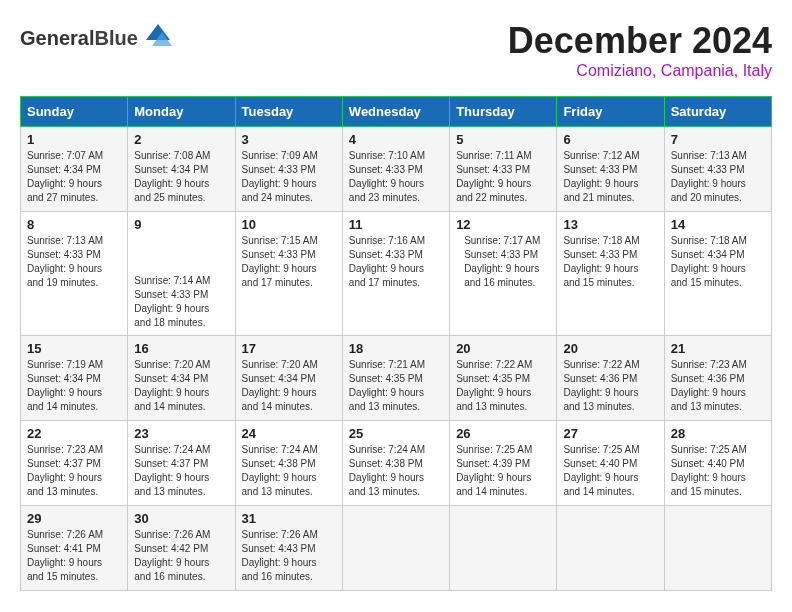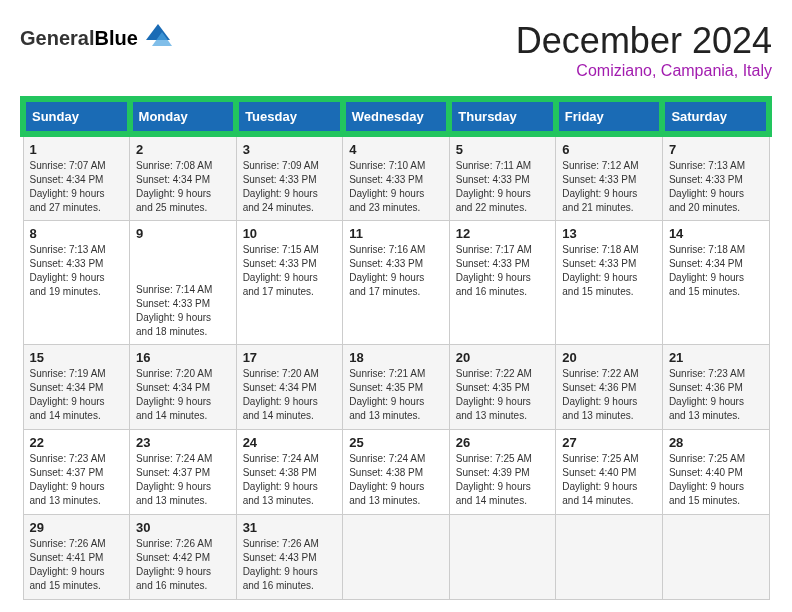--- a/index.html
+++ b/index.html
@@ -26,40 +26,40 @@
       line-height: 1.1;
     }
     .logo-icon {
       margin-left: 4px;
     }
     .title-block {
       text-align: right;
     }
     .month-title {
       font-size: 36px;
-      font-weight: normal;
+      font-weight: bold;
       color: #222;
     }
     .location {
       font-size: 16px;
       color: #a21caf;
     }
     table {
       width: 100%;
       border-collapse: collapse;
       table-layout: fixed;
     }
     thead tr th {
       background-color: #1a6bb5;
       color: #fff;
       font-size: 13px;
       font-weight: bold;
       padding: 7px 6px;
       text-align: left;
-      border: 6px solid #22c55e;
+      border: 1px solid #22c55e;
     }
     tbody tr td {
       vertical-align: top;
       padding: 5px 6px;
       border: 1px solid #ccc;
       font-size: 10.5px;
       color: #222;
       background: #fff;
       height: 85px;
     }
@@ -84,21 +84,21 @@
       background: #f5f5f5 !important;
     }
   </style>
 </head>
 <body>
 
 <div class="header">
   <div class="logo">
     <div class="logo-text">
       <span style="font-size:20px;font-weight:bold;color:#333;">General</span>
-      <span style="font-size:20px;font-weight:bold;color:#000000;">Blue</span>
+      <span style="font-size:20px;font-weight:bold;color:#404040;">Blue</span>
     </div>
     <div class="logo-icon">
       <svg width="32" height="32" viewBox="0 0 32 32">
         <polygon points="16,4 28,20 4,20" fill="#1a6bb5"></polygon>
         <polygon points="20,12 30,26 10,26" fill="#4aa3e0" opacity="0.7"></polygon>
       </svg>
     </div>
   </div>
   <div class="title-block">
     <div class="month-title">December 2024</div>
@@ -194,21 +194,21 @@
         </td>
         <td>
           <span class="day-num">11</span>
           <div class="day-info" style="white-space: pre-line;">Sunrise: 7:16 AM
 Sunset: 4:33 PM
 Daylight: 9 hours
 and 17 minutes.</div>
         </td>
         <td>
           <span class="day-num">12</span>
-          <div class="day-info" style="white-space: pre-line;">Sunrise: 7:17 AM
+          <div class="day-info" style="white-space: pre-line; margin-left: 8px;">Sunrise: 7:17 AM
 Sunset: 4:33 PM
 Daylight: 9 hours
 and 16 minutes.</div>
         </td>
         <td>
           <span class="day-num">13</span>
           <div class="day-info" style="white-space: pre-line;">Sunrise: 7:18 AM
 Sunset: 4:33 PM
 Daylight: 9 hours
 and 15 minutes.</div>

